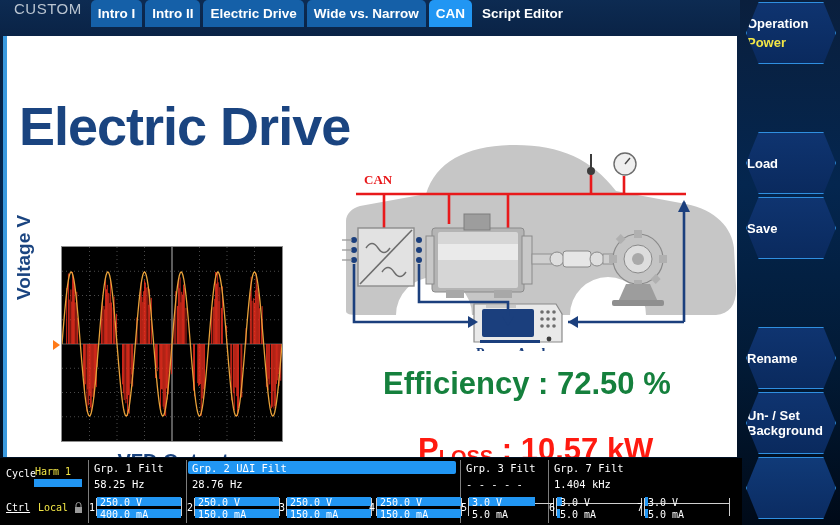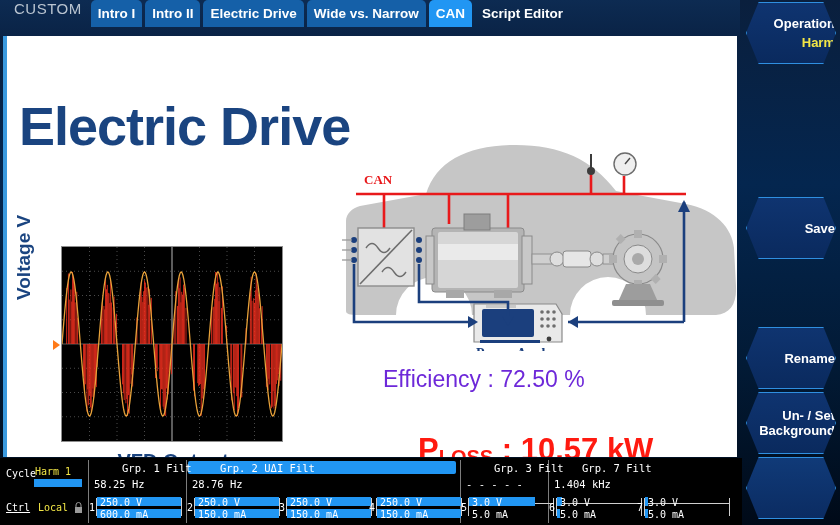--- a/index.html
+++ b/index.html
@@ -40,48 +40,48 @@
         white-space:nowrap;}
   #scope{position:absolute;left:44px;top:6px;width:222px;height:196px;
         background:#000;border:1px solid #8d8d8d;box-sizing:border-box;}
   #marker{position:absolute;left:36px;top:100px;width:0;height:0;
         border-left:7px solid #ff7a18;border-top:5px solid transparent;
         border-bottom:5px solid transparent;}
   #vfd{position:absolute;left:46px;top:210px;width:220px;text-align:center;
         font-size:20px;font-weight:bold;color:#1a4480;}
 
   
-  #eff{position:absolute;left:380px;top:330px;font-size:23px;font-weight:normal;
-        color:#6d28d9;white-space:nowrap;}
+  #eff{position:absolute;left:380px;top:330px;font-size:31px;font-weight:bold;
+        color:#15803d;white-space:nowrap;}
   #ploss{position:absolute;left:415px;top:396px;font-size:31px;font-weight:bold;
         color:#ff1a10;white-space:nowrap;}
   #ploss .sub{font-size:20px;vertical-align:-4px;}
 
   
   #sidebar{position:absolute;left:742px;top:0;width:98px;height:525px;}
   .sbtn{position:absolute;left:4px;width:90px;height:62px;cursor:pointer;
         background:linear-gradient(180deg,#0f3470 0%,#0a2a5e 100%);
         border:1.5px solid #2f8fe0;box-sizing:border-box;
         clip-path:polygon(14% 0,86% 0,100% 50%,86% 100%,14% 100%,0 50%);
-        display:flex;flex-direction:column;align-items:flex-end;
+        display:flex;flex-direction:column;align-items:flex-start;
         justify-content:center;}
   .sbtn span{font-size:13px;font-weight:bold;color:#ffffff;
         line-height:15px;text-align:center;}
   .sbtn span.accent{color:#f2e646;}
   .sbtn.blank{background:linear-gradient(180deg,#103a78 0%,#0b2c62 100%);}
 
   
   #status{position:absolute;left:0;top:458px;width:742px;height:67px;
         background:#000;color:#ffffff;
         font-family:"DejaVu Sans Mono","Liberation Mono",monospace;}
   #status .sep{position:absolute;top:2px;width:1px;height:63px;background:#7d7d7d;}
   .stxt{position:absolute;white-space:nowrap;}
   .lbl{font-size:10px;color:#ffffff;text-align:right;}
   .yel{color:#f2e646;font-size:10px;}
-  .grp-hdr{font-size:10.5px;color:#ffffff;margin-left:28px;}
+  .grp-hdr{font-size:10.5px;color:#ffffff;}
   .grp-val{font-size:10.5px;color:#ffffff;}
   .bar-blue{position:absolute;height:8px;background:#2196f3;}
   .bar-track{position:absolute;height:11px;border-left:1px solid #cfcfcf;
         border-right:1px solid #cfcfcf;}
   .bar-track:after{content:"";position:absolute;left:0;top:5px;width:100%;
         height:1px;background:#cfcfcf;}
   .chnum{position:absolute;font-size:10px;color:#ffffff;}
   .bval{position:absolute;font-size:10px;color:#ffffff;z-index:3;}
   .lock{position:absolute;width:9px;height:11px;}
 </style>
@@ -433,21 +433,24 @@
       <div id="vfd">VFD Output</div>
     </div>
 
     <div id="eff">Efficiency : 72.50 %</div>
     <div id="ploss"><span>P</span><span class="sub">LOSS</span><span> : 10.57 kW</span></div>
   </div>
 
   <div id="sidebar">
       <div class="sbtn" style="top: 2px;">
         <span>Operation</span>
-        <span class="accent" style="margin-top: 4px;">Harm</span>
+        <span class="accent" style="margin-top: 4px;">Power</span>
+      </div>
+      <div class="sbtn" style="top: 132px;">
+        <span>Load</span>
       </div>
       <div class="sbtn" style="top: 197px;">
         <span>Save</span>
       </div>
       <div class="sbtn" style="top: 327px;">
         <span>Rename</span>
       </div>
       <div class="sbtn" style="top: 392px;">
         <span>Un- / Set</span>
         <span class="">Background</span>
@@ -482,21 +485,21 @@
         <div class="stxt grp-val" style="left: 466px; top: 20px;">- - - - -</div>
         <div class="stxt grp-hdr" style="left: 554px; top: 4px; z-index: 2;">Grp.  7 Filt</div>
         <div class="stxt grp-val" style="left: 554px; top: 20px;">1.404  kHz</div>
       </div>
     <div id="channels-host">
         <div class="chnum" style="left: 89px; top: 44px;">1</div>
         <div class="bar-track" style="left: 96px; top: 40px; width: 84px; height: 18px;"></div>
         <div class="bar-blue" style="left: 97px; top: 39px; width: 84px; height: 9px;"></div>
         <div class="bval" style="left: 100px; top: 39px;">250.0 V</div>
         <div class="bar-blue" style="left: 97px; top: 51px; width: 84px; height: 9px;"></div>
-        <div class="bval" style="left: 100px; top: 51px;">600.0  mA</div>
+        <div class="bval" style="left: 100px; top: 51px;">400.0  mA</div>
         <div class="chnum" style="left: 187px; top: 44px;">2</div>
         <div class="bar-track" style="left: 194px; top: 40px; width: 84px; height: 18px;"></div>
         <div class="bar-blue" style="left: 195px; top: 39px; width: 84px; height: 9px;"></div>
         <div class="bval" style="left: 198px; top: 39px;">250.0 V</div>
         <div class="bar-blue" style="left: 195px; top: 51px; width: 84px; height: 9px;"></div>
         <div class="bval" style="left: 198px; top: 51px;">150.0  mA</div>
         <div class="chnum" style="left: 279px; top: 44px;">3</div>
         <div class="bar-track" style="left: 286px; top: 40px; width: 84px; height: 18px;"></div>
         <div class="bar-blue" style="left: 287px; top: 39px; width: 84px; height: 9px;"></div>
         <div class="bval" style="left: 290px; top: 39px;">250.0 V</div>

